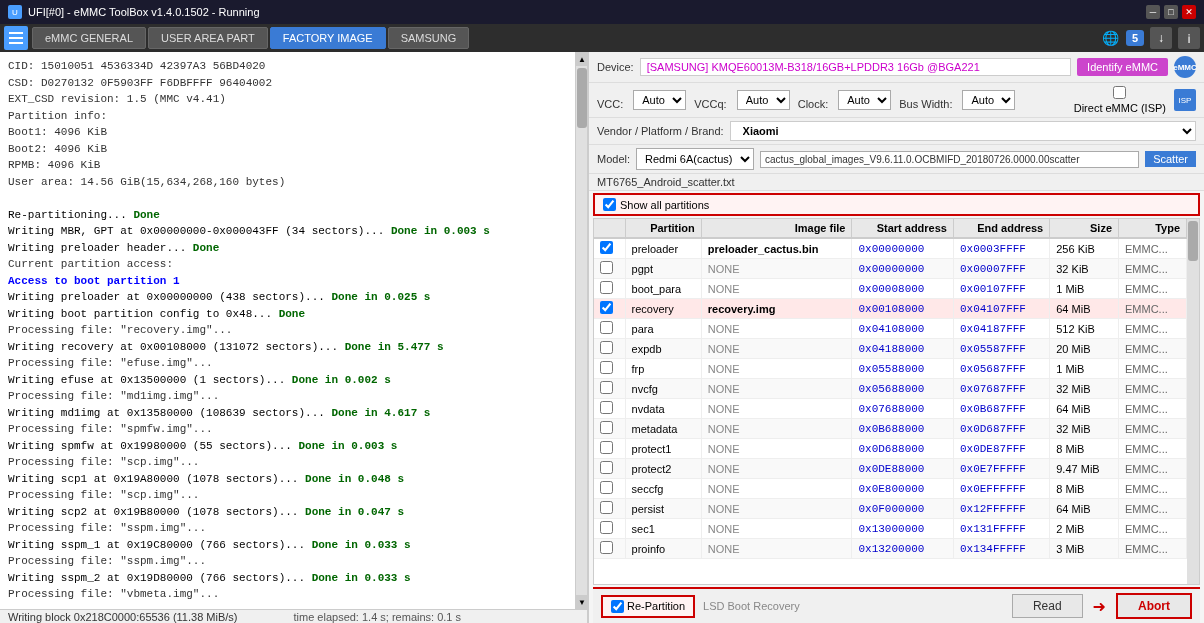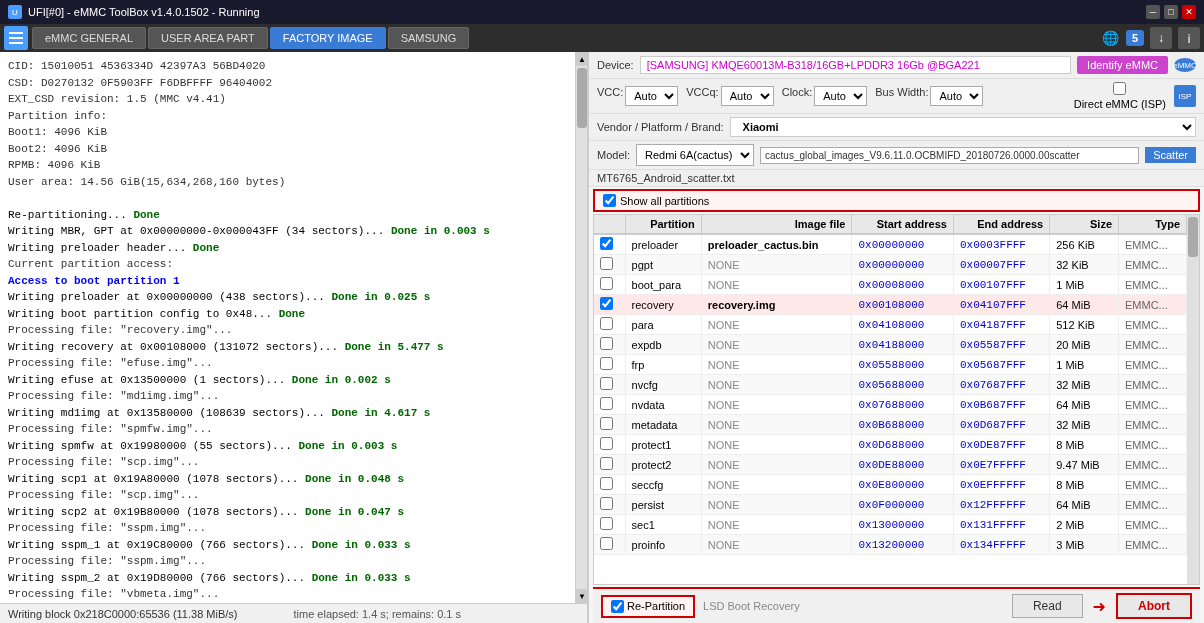--- a/index.html
+++ b/index.html
@@ -89,21 +89,21 @@
     }
     .log-scroll-wrapper {
       flex: 1;
       overflow: hidden;
       position: relative;
       border-radius: 32px;
     }
 
     
     .status-bar {
-      height: 20px;
+      height: 14px;
       background: #f0f0f0;
       border-top: 1px solid #ccc;
       display: flex;
       align-items: center;
       padding: 0 8px;
       font-size: 11px;
       color: #333;
     }
     .status-bar span { flex: 1; }
     .status-bar .time-elapsed { margin-left: auto; color: #555; }
@@ -130,32 +130,32 @@
     .device-value { color: #cc00cc; font-size: 11px; background: #fff; padding: 2px 6px; border: 1px solid #ccc; flex: 1; }
     .identify-btn {
       background: #cc44cc;
       color: #fff;
       padding: 3px 10px;
       border: none;
       cursor: pointer;
       border-radius: 2px;
       font-size: 11px;
     }
-    .emmc-circle { width: 22px; height: 14px; background: #3a7bd5; border-radius: 50%; color: #fff; font-size: 9px; display: flex; align-items: center; justify-content: center; font-weight: normal; cursor: pointer; }
+    .emmc-circle { width: 22px; height: 22px; background: #3a7bd5; border-radius: 50%; color: #fff; font-size: 9px; display: flex; align-items: center; justify-content: center; font-weight: bold; cursor: pointer; }
 
     
     .vcc-row {
       display: flex;
       align-items: center;
       padding: 3px 8px;
       gap: 8px;
       background: #f0f0f0;
       border-bottom: 1px solid #ddd;
     }
-    .vcc-group { display: flex; align-items: flex-start; gap: 2px; }
+    .vcc-group { display: flex; align-items: flex-end; gap: 10px; }
     .vcc-label { font-size: 11px; color: #333; }
     .mini-select {
       background: #fff;
       border: 1px solid #aaa;
       padding: 1px 4px;
       font-size: 11px;
       cursor: pointer;
       height: 20px;
     }
     .checkbox-label { display: flex; align-items: center; gap: 3px; font-size: 11px; margin-left: auto; flex-direction: column; }

